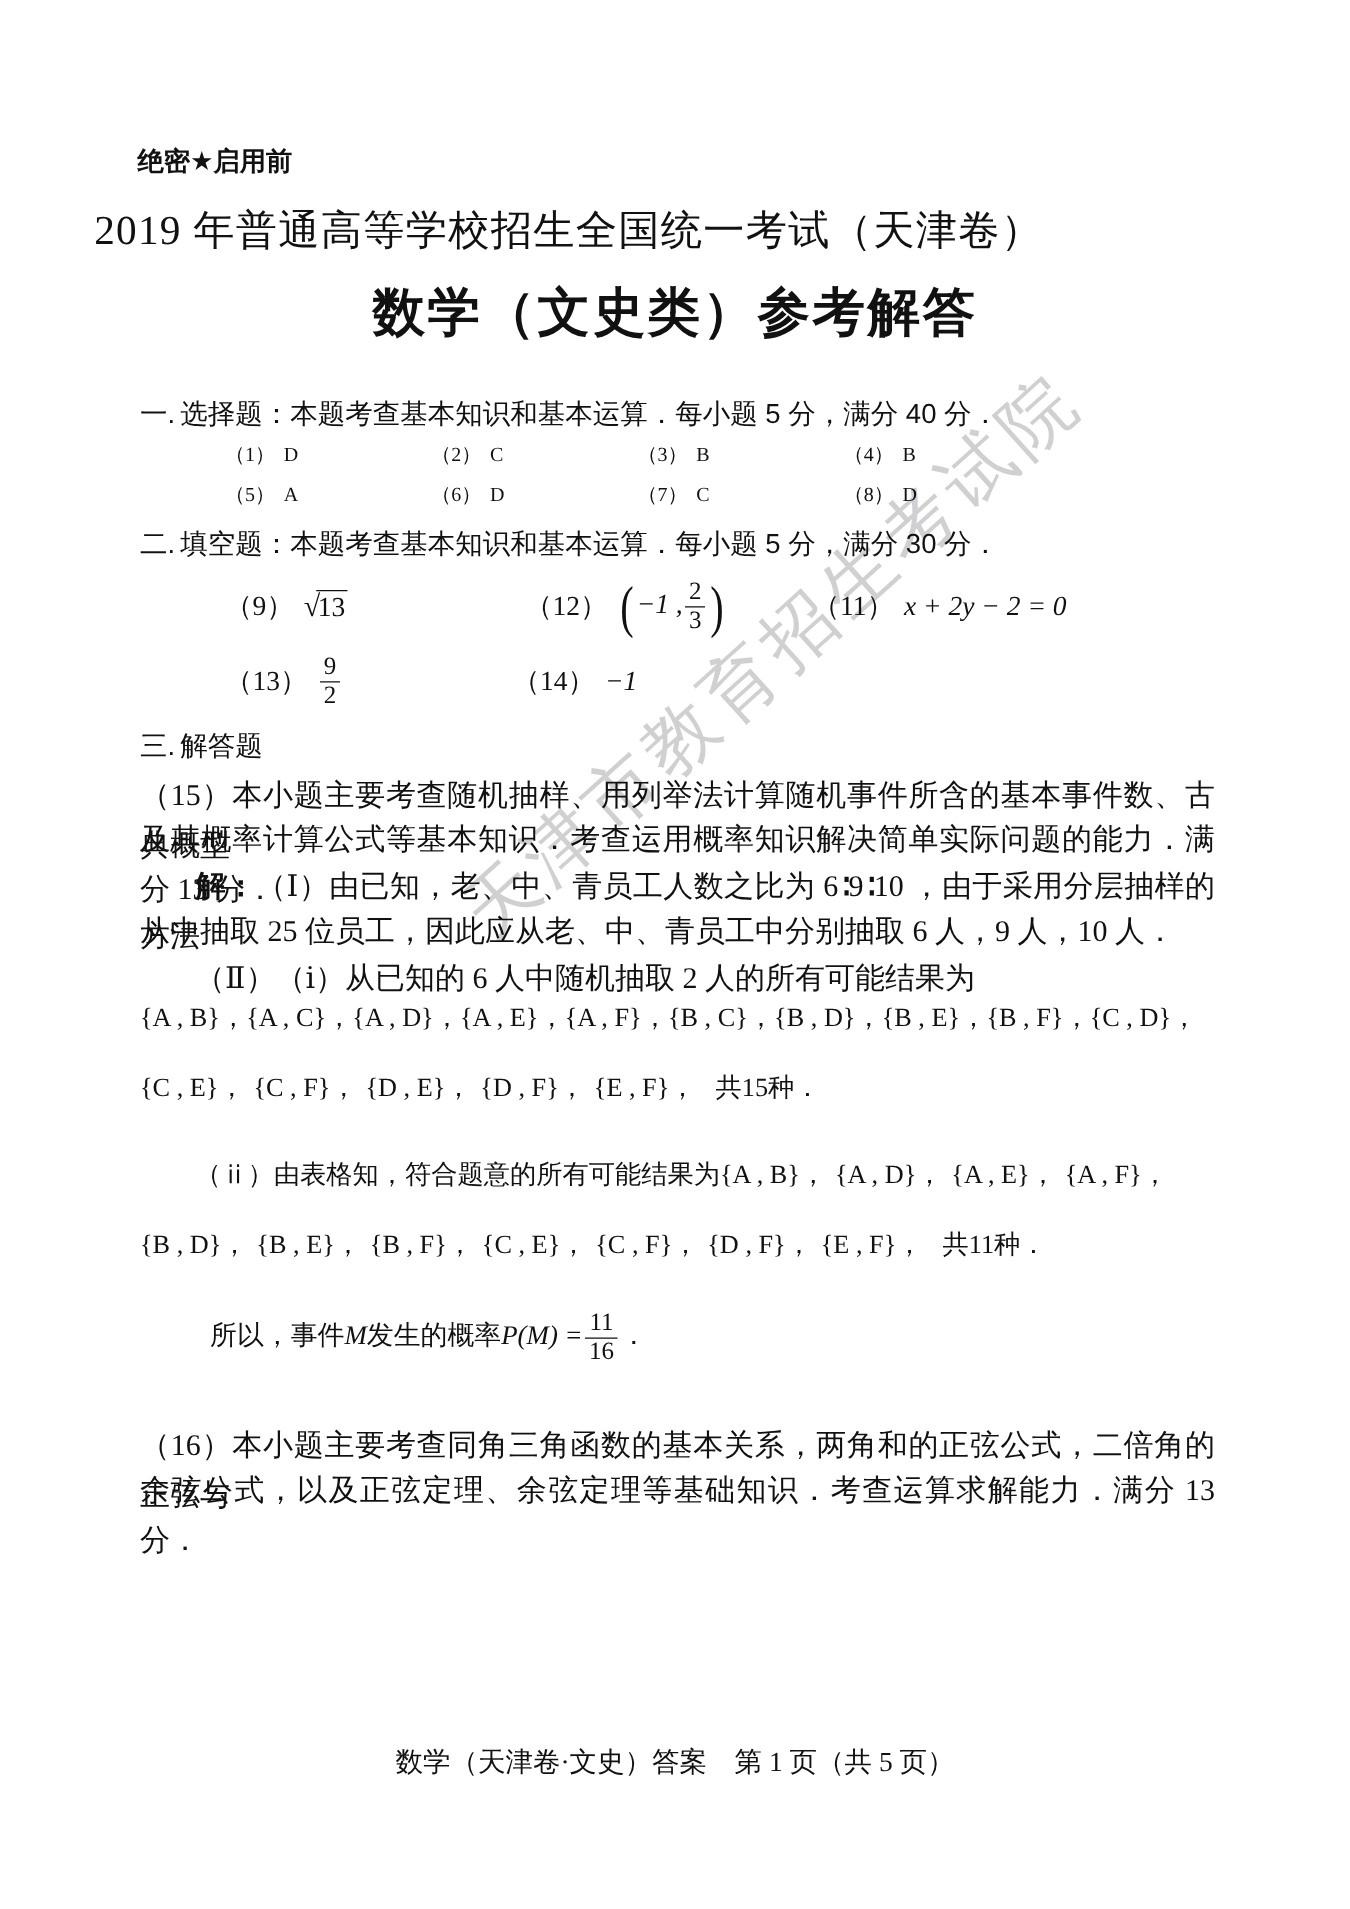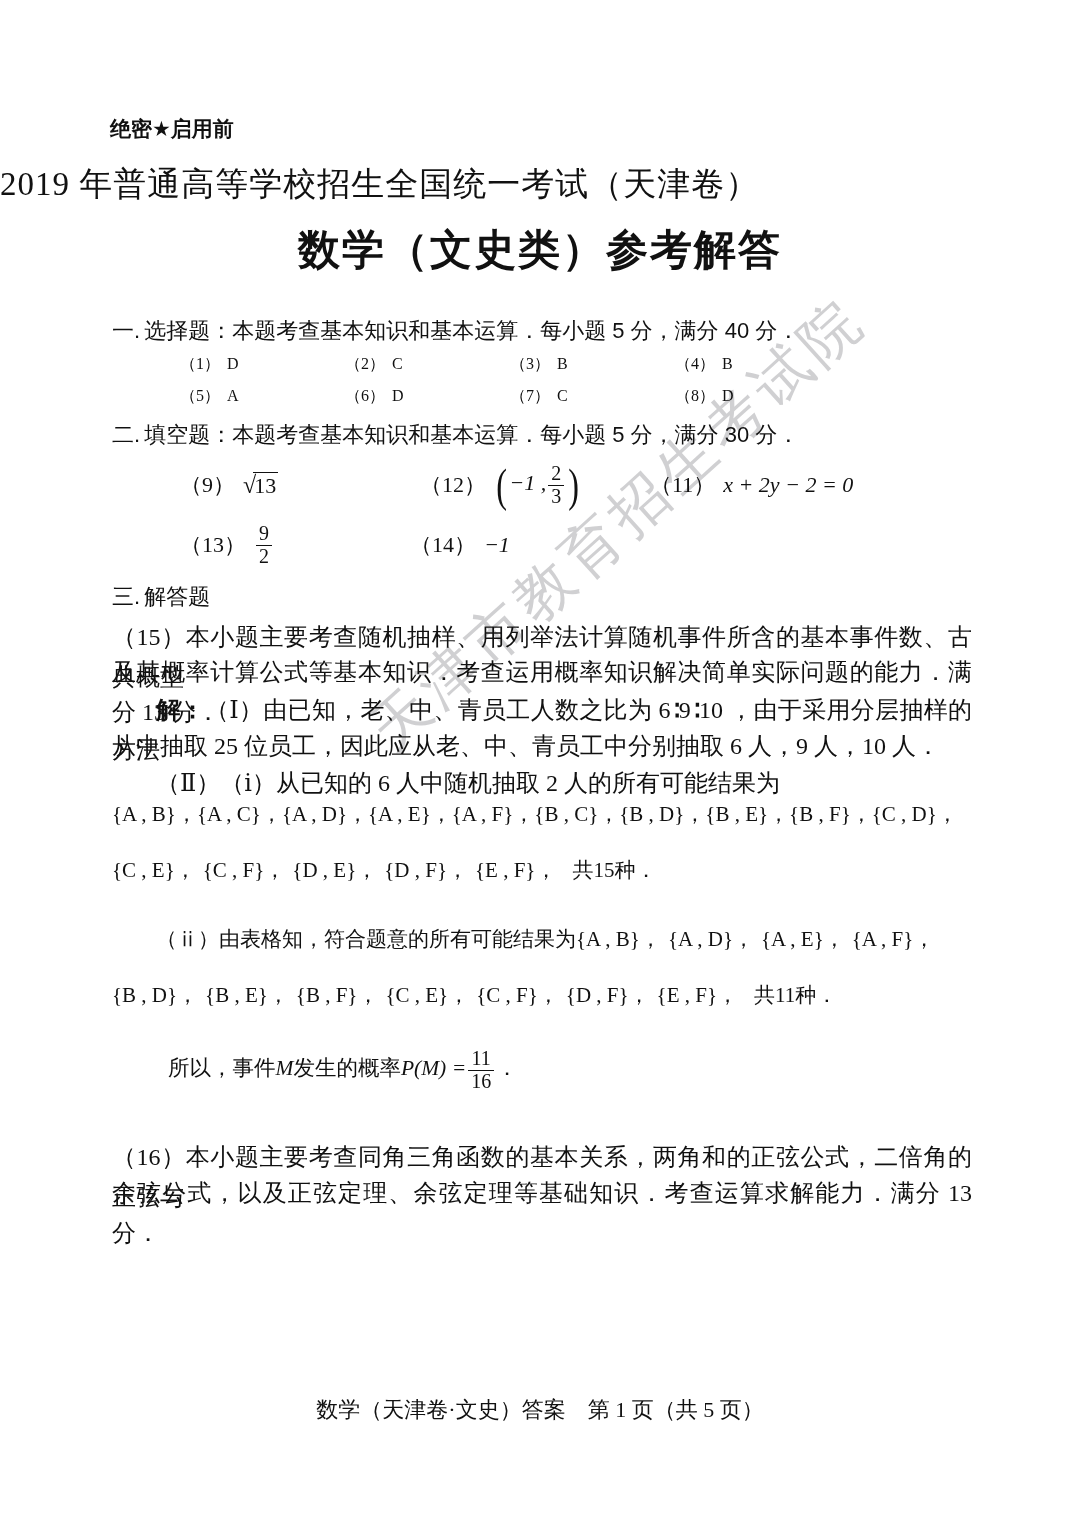--- a/index.html
+++ b/index.html
@@ -47,21 +47,21 @@
     font-size: 21px;
     font-weight: bold;
     font-family: "Liberation Sans", "DejaVu Sans", sans-serif;
     letter-spacing: 0px;
   }
   .title-main {
     position: absolute;
     left: 0;
     top: 162px;
     width: 910px;
-    text-align: left;
+    text-align: center;
     font-size: 33px;
     letter-spacing: 1px;
   }
   .title-sub {
     position: absolute;
     left: 0;
     top: 222px;
     width: 1080px;
     text-align: center;
     font-size: 42px;

